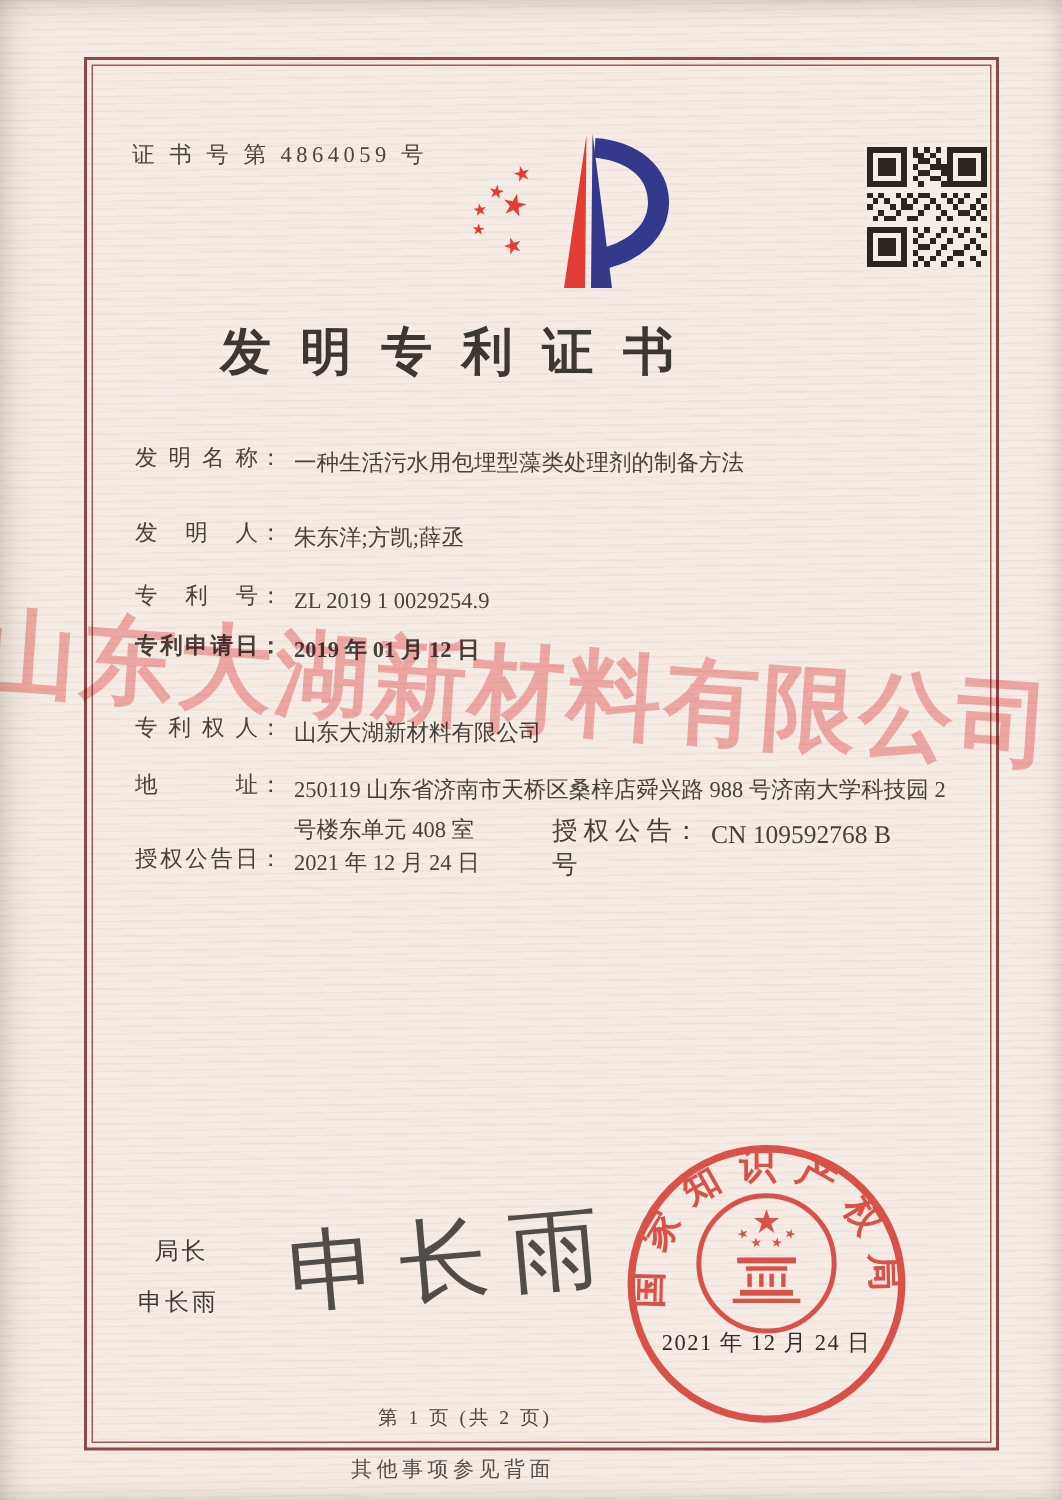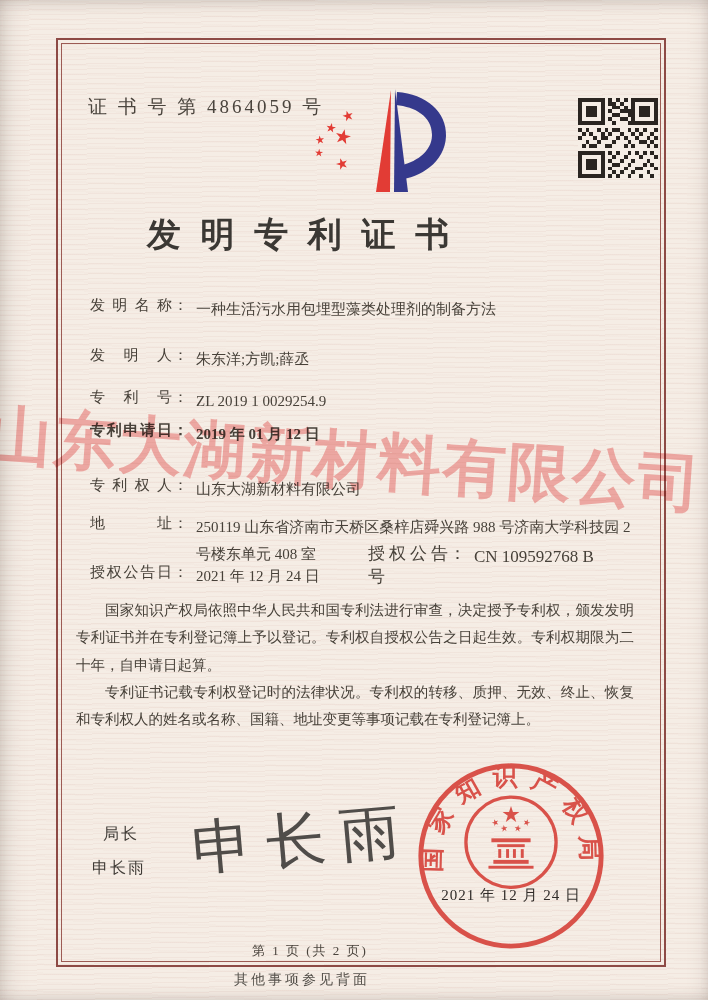--- a/index.html
+++ b/index.html
@@ -8,21 +8,21 @@
     background-color:#f5ede5;
     background-image:
       repeating-linear-gradient(179deg, rgba(205,150,140,0.10) 0px, rgba(205,150,140,0.10) 1px, rgba(255,255,255,0) 1px, rgba(255,255,255,0) 5px),
       repeating-linear-gradient(2deg, rgba(222,190,180,0.07) 0px, rgba(222,190,180,0.07) 2px, rgba(255,255,255,0) 2px, rgba(255,255,255,0) 9px);
     box-shadow: inset 16px 0 26px -16px rgba(110,95,90,.35),
                 inset -12px 0 22px -14px rgba(110,95,90,.28),
                 inset 0 12px 20px -14px rgba(110,95,90,.30),
                 inset 0 -10px 18px -12px rgba(110,95,90,.22);}
   .frame{position:absolute;left:56px;top:38px;width:606px;height:925px;border:2.5px solid #8d4a45;}
   .frame-inner{position:absolute;left:3px;top:3px;right:3px;bottom:3px;border:1px solid #9c5b54;}
-  .certno{position:absolute;left:88px;top:94px;font-size:19px;letter-spacing:3px;color:#4a443d;}
+  .certno{position:absolute;left:88px;top:94px;font-size:15px;letter-spacing:3px;color:#4a443d;}
   .logo{position:absolute;left:298px;top:86px;width:152px;height:110px;}
   .qr{position:absolute;left:578px;top:98px;width:80px;height:80px;}
   .title{position:absolute;left:0;top:212px;width:596px;text-align:center;font-size:34px;font-weight:600;
          letter-spacing:0.58em;text-indent:0.58em;color:#3b3834;}
   .row{position:absolute;left:90px;display:flex;align-items:flex-start;font-size:15px;color:#474139;}
   .flabel{display:inline-block;width:82px;text-align:justify;text-align-last:justify;}
   .fcolon{margin:0 8px 0 1px;}
   .fvalue{max-width:452px;line-height:1.8;}
   .r-name{top:296px;} .r-inventor{top:346px;} .r-patno{top:388px;}
   .r-appdate{top:421px;font-weight:bold;} .r-patentee{top:476px;} .r-address{top:514px;}
@@ -31,21 +31,21 @@
   .paras{position:absolute;left:76px;top:597px;width:558px;font-size:14.5px;line-height:1.88;
          color:#474139;text-align:justify;}
   .paras p{margin:0;text-indent:2em;}
   .sig-role{position:absolute;left:92px;top:824px;font-size:16px;color:#3f3b36;letter-spacing:2px;margin-left:11px;}
   .sig-name{position:absolute;left:92px;top:858px;font-size:16px;color:#3f3b36;letter-spacing:2px;}
   .autograph{position:absolute;left:192px;top:800px;font-size:60px;color:#3a3835;letter-spacing:14px;
              white-space:nowrap;transform:rotate(-5deg);font-family:"DejaVu Serif",serif;opacity:.88;}
   .seal{position:absolute;left:413px;top:756px;width:196px;height:196px;opacity:.9;}
   .seal-date{position:absolute;left:406px;top:886px;width:210px;text-align:center;font-size:15px;
              color:#2f2b28;letter-spacing:1px;z-index:6;}
-  .page-info{position:absolute;left:0;top:936px;width:620px;text-align:center;font-size:13px;color:#4a443d;letter-spacing:2px;margin-top:6px;}
+  .page-info{position:absolute;left:0;top:936px;width:620px;text-align:center;font-size:13px;color:#4a443d;letter-spacing:2px;}
   .back-note{position:absolute;left:0;top:971px;width:604px;text-align:center;font-size:14px;color:#54504a;letter-spacing:3px;}
   .watermark{position:absolute;left:-8px;top:392px;z-index:5;font-size:63px;font-weight:700;
              font-family:"Liberation Sans","DejaVu Sans",sans-serif;white-space:nowrap;
              color:rgba(240,130,130,0.60);letter-spacing:2px;transform:rotate(4deg);
              transform-origin:left top;mix-blend-mode:multiply;pointer-events:none;}
 </style>
 </head>
 <body>
 
 <div class="page">
@@ -141,24 +141,20 @@
     <span class="flabel">授权公告日</span>
       <span class="fcolon">：</span>
     <span class="fvalue">2021 年 12 月 24 日</span>
   </div>
   <div class="r-grantno">
     <span class="flabel">授权公告号</span>
       <span class="fcolon">：</span>
     <span class="fvalue">CN 109592768 B</span>
   </div>
 
-  <div class="paras">
-    <p>国家知识产权局依照中华人民共和国专利法进行审查，决定授予专利权，颁发发明专利证书并在专利登记簿上予以登记。专利权自授权公告之日起生效。专利权期限为二十年，自申请日起算。</p>
-    <p>专利证书记载专利权登记时的法律状况。专利权的转移、质押、无效、终止、恢复和专利权人的姓名或名称、国籍、地址变更等事项记载在专利登记簿上。</p>
-  </div>
 
   <div class="sig-role">局长</div>
   <div class="sig-name">申长雨</div>
   <div class="autograph">申长雨</div>
 
   <svg class="seal" viewBox="0 0 200 200" aria-hidden="true">
     <circle cx="100" cy="102" r="92" fill="none" stroke="#d6423a" stroke-width="5"></circle>
     <path id="sealArc" d="M 30.5,120.6 A 72,72 0 1 1 169.5,120.6" fill="none"></path>
     <text font-size="25" font-weight="bold" fill="#d6423a" letter-spacing="12" font-family="'Liberation Serif','DejaVu Serif',serif">
       <textPath href="#sealArc" startOffset="50%" text-anchor="middle">国家知识产权局</textPath>

